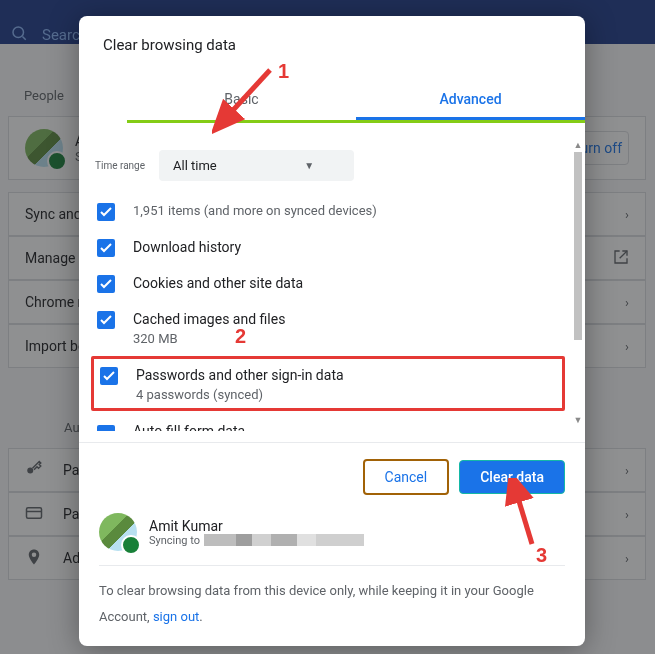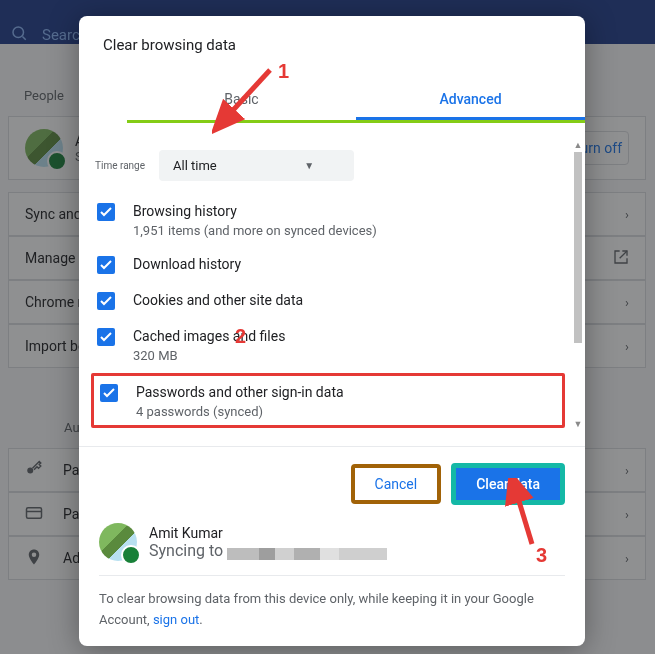--- a/index.html
+++ b/index.html
@@ -101,40 +101,40 @@
   .sb-track { position:absolute; left:3px; right:3px; top:14px; bottom:14px; }
   .sb-thumb { position:absolute; left:0; right:0; top:0; height:72%; background:#c1c1c1; border-radius:0; cursor:pointer;}
   .footer {
     border-top:1px solid #e8eaed; padding:16px 20px 16px;
   }
   .btn-row { display:flex; justify-content:flex-end; gap:10px; align-items:center; }
   .btn {
     padding:8px 20px; font-size:14px; border-radius:4px; cursor:pointer;
     font-family:inherit;
   }
-  .btn-cancel { background:#fff; border:4px solid #a16207; color:#1a73e8;text-align:center; }
-  .btn-primary { background:#1a73e8; border:5px solid #14b8a6; color:#fff; font-weight:500;}
+  .btn-cancel { background:#fff; border:2px solid #a16207; color:#1a73e8;text-align:center; }
+  .btn-primary { background:#1a73e8; border:1px solid #14b8a6; color:#fff; font-weight:500;}
   .profile-row { display:flex; align-items:center; margin-top:18px; padding-bottom:14px; border-bottom:1px solid #e8eaed;}
   .profile-row .pav {
     width:38px; height:38px; border-radius:50%;
     background:linear-gradient(135deg,#7fb85e 40%,#5a8a3d 40%,#5a8a3d 60%,#b8e0f0 60%);
     position:relative; margin-right:12px;
   }
   .profile-row .pav::after{
     content:''; position:absolute; right:-4px; bottom:-4px;
     width:16px; height:16px; border-radius:50%; background:#188038; border:2px solid #fff;
   }
   .profile-txt .pname { font-size:14px; color:#202124; }
-  .profile-txt .psync { font-size:16px; color:#5f6368; display:flex; align-items:flex-end; }
+  .profile-txt .psync { font-size:11px; color:#5f6368; display:flex; align-items:flex-start; }
   .blur {
     display:inline-block; height:12px; margin-left:4px;
     background:linear-gradient(90deg,#bdbdbd 0 20%,#9e9e9e 20% 30%,#d0d0d0 30% 42%,#b0b0b0 42% 58%,#e0e0e0 58% 70%,#cfcfcf 70% 100%);
     width:160px; filter:blur(0.3px);
   }
-  .note { font-size:13px; color:#5f6368; margin-top:12px; line-height:21px; }
+  .note { font-size:13px; color:#5f6368; margin-top:12px; line-height:26px; }
   .note a { color:#1a73e8; text-decoration:none; cursor:pointer; }
 
   
   .anno-arrow { position:absolute; pointer-events:none; }
   .anno-num {
     position:absolute; font-weight:700; color:#e53935; font-size:20px;
     pointer-events:none; font-family:Arial, sans-serif;
   }
 </style>
 </head>
@@ -235,21 +235,20 @@
         </div>
       </div>
 
       <div class="item">
         <div class="cb">
             <svg width="12" height="10" viewBox="0 0 12 10">
               <path d="M1 5l3 3 7-7" stroke="#fff" stroke-width="2" fill="none"></path>
             </svg>
           </div>
         <div class="txt">
-          <div class="item-title">Browsing history</div>
           <div class="item-sub">1,951 items (and more on synced devices)</div>
         </div>
       </div>
       <div class="item">
         <div class="cb">
             <svg width="12" height="10" viewBox="0 0 12 10">
               <path d="M1 5l3 3 7-7" stroke="#fff" stroke-width="2" fill="none"></path>
             </svg>
           </div>
         <div class="txt">

